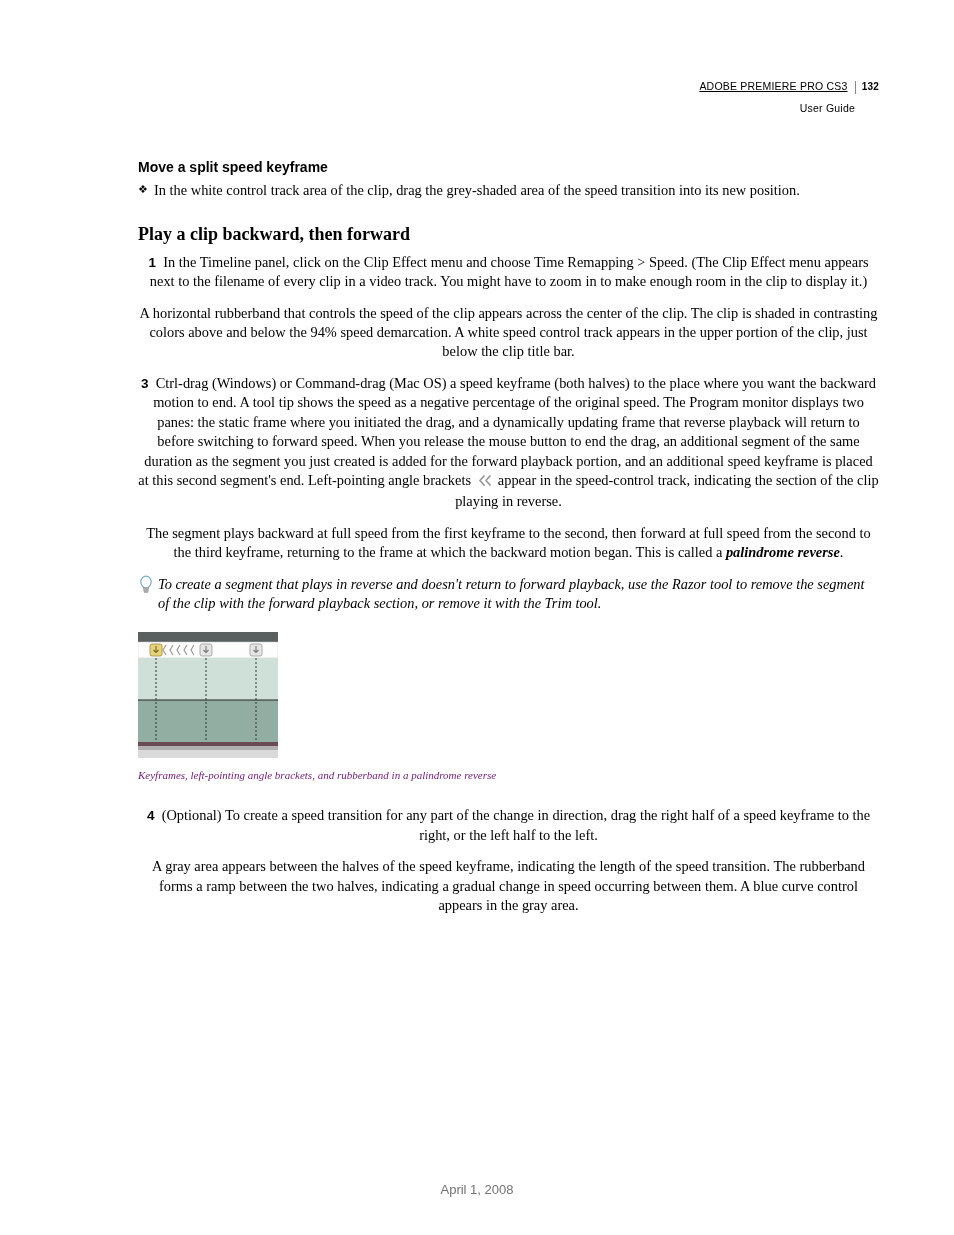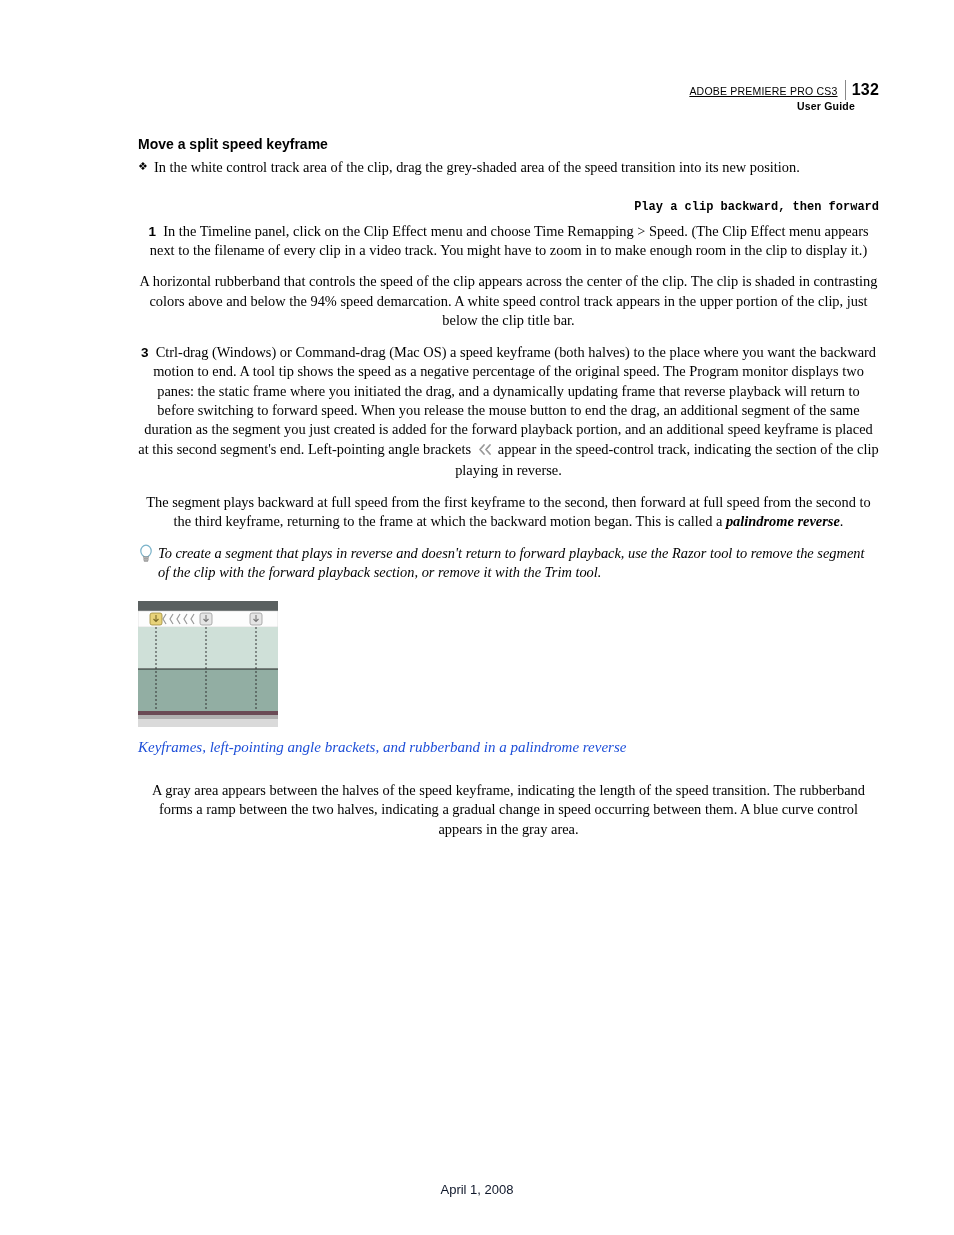--- a/index.html
+++ b/index.html
@@ -30,28 +30,29 @@
   .header-line1 {
     display: inline-block;
     text-decoration: underline;
   }
   .header-page {
     display: inline-block;
     border-left: 1px solid #888;
     padding-left: 6px;
     margin-left: 4px;
     font-weight: bold;
-    font-size: 16px;
+    font-size: 10px;
   }
   .header-line2 {
-    font-weight: bold;
+    font-weight: normal;
     margin-right: 24px;
+    margin-top: 8px;
   }
   .content {
-    margin-top: 55px;
+    margin-top: 78px;
   }
   .h3 {
     font-family: "Myriad Pro", "Helvetica Neue", Arial, sans-serif;
     font-weight: bold;
     font-size: 14px;
     margin: 0 0 4px 0;
   }
   .bullet-row {
     display: flex;
     margin: 0 0 22px 0;
@@ -59,25 +60,24 @@
   .bullet-row .marker {
     width: 16px;
     flex: 0 0 16px;
     font-size: 11px;
     line-height: 1.6;
   }
   .bullet-row .txt {
     flex: 1;
   }
   .h2 {
-    font-family: Liberation Mono, monospace;
-    font-weight: bold;
-    font-size: 12px;
+    font-family: Liberation Serif, serif;
+    font-weight: bold;
+    font-size: 18px;
     margin: 0 0 6px 0;
-    text-align: right;
   }
   p {
     margin: 0 0 12px 0;
     text-align: center;
   }
   .num {
     font-family: "Myriad Pro", "Helvetica Neue", Arial, sans-serif;
     font-weight: bold;
     font-size: 13.5px;
   }
@@ -97,37 +97,37 @@
   .keyframe-icon, .bracket-icon {
     display: inline-block;
     vertical-align: -2px;
   }
   .figure {
     margin: 0 0 8px 0;
   }
   .figure svg { display: block; }
   .caption {
     font-style: italic;
-    font-size: 15px;
-    color: #1d4ed8;
+    font-size: 11px;
+    color: #701a75;
     margin: 6px 0 24px 0;
   }
   .palindrome {
     font-style: italic;
     font-weight: bold;
   }
   .footer-date {
     position: absolute;
     bottom: 36px;
     left: 0;
     width: 100%;
     text-align: center;
     font-family: "Helvetica Neue", Arial, sans-serif;
     font-size: 13px;
-    color: #0f172a;
+    color: #737373;
     margin-top: 9px;
   }
 </style>
 </head>
 <body>
 
 <div class="header-block">
   <div>
     <span class="header-line1">ADOBE PREMIERE PRO CS3</span>
     <span class="header-page">132</span>
@@ -209,19 +209,22 @@
           <path d="M118 14 L118 20 M115.5 18 L118 20.5 L120.5 18" stroke="#777" stroke-width="1.1" fill="none"></path>
         </g>
 
         <rect x="0" y="110" width="140" height="4" fill="#6a4a55"></rect>
         <rect x="0" y="114" width="140" height="4" fill="#b0b0b0"></rect>
         <rect x="0" y="118" width="140" height="8" fill="#dadada"></rect>
       </svg>
     </div>
     <div class="caption">Keyframes, left-pointing angle brackets, and rubberband in a palindrome reverse</div>
 
+    <p>
+      <span class="num">4</span>&nbsp;&nbsp;<span>(Optional) To create a speed transition for any part of the change in direction, drag the right half of a speed keyframe to the right, or the left half to the left.</span>
+    </p>
 
     <p>A gray area appears between the halves of the speed keyframe, indicating the length of the speed transition. The rubberband forms a ramp between the two halves, indicating a gradual change in speed occurring between them. A blue curve control appears in the gray area.</p>
 
   </div>
 </div>
 
 <div class="footer-date">April 1, 2008</div>
 
 </body></html>

